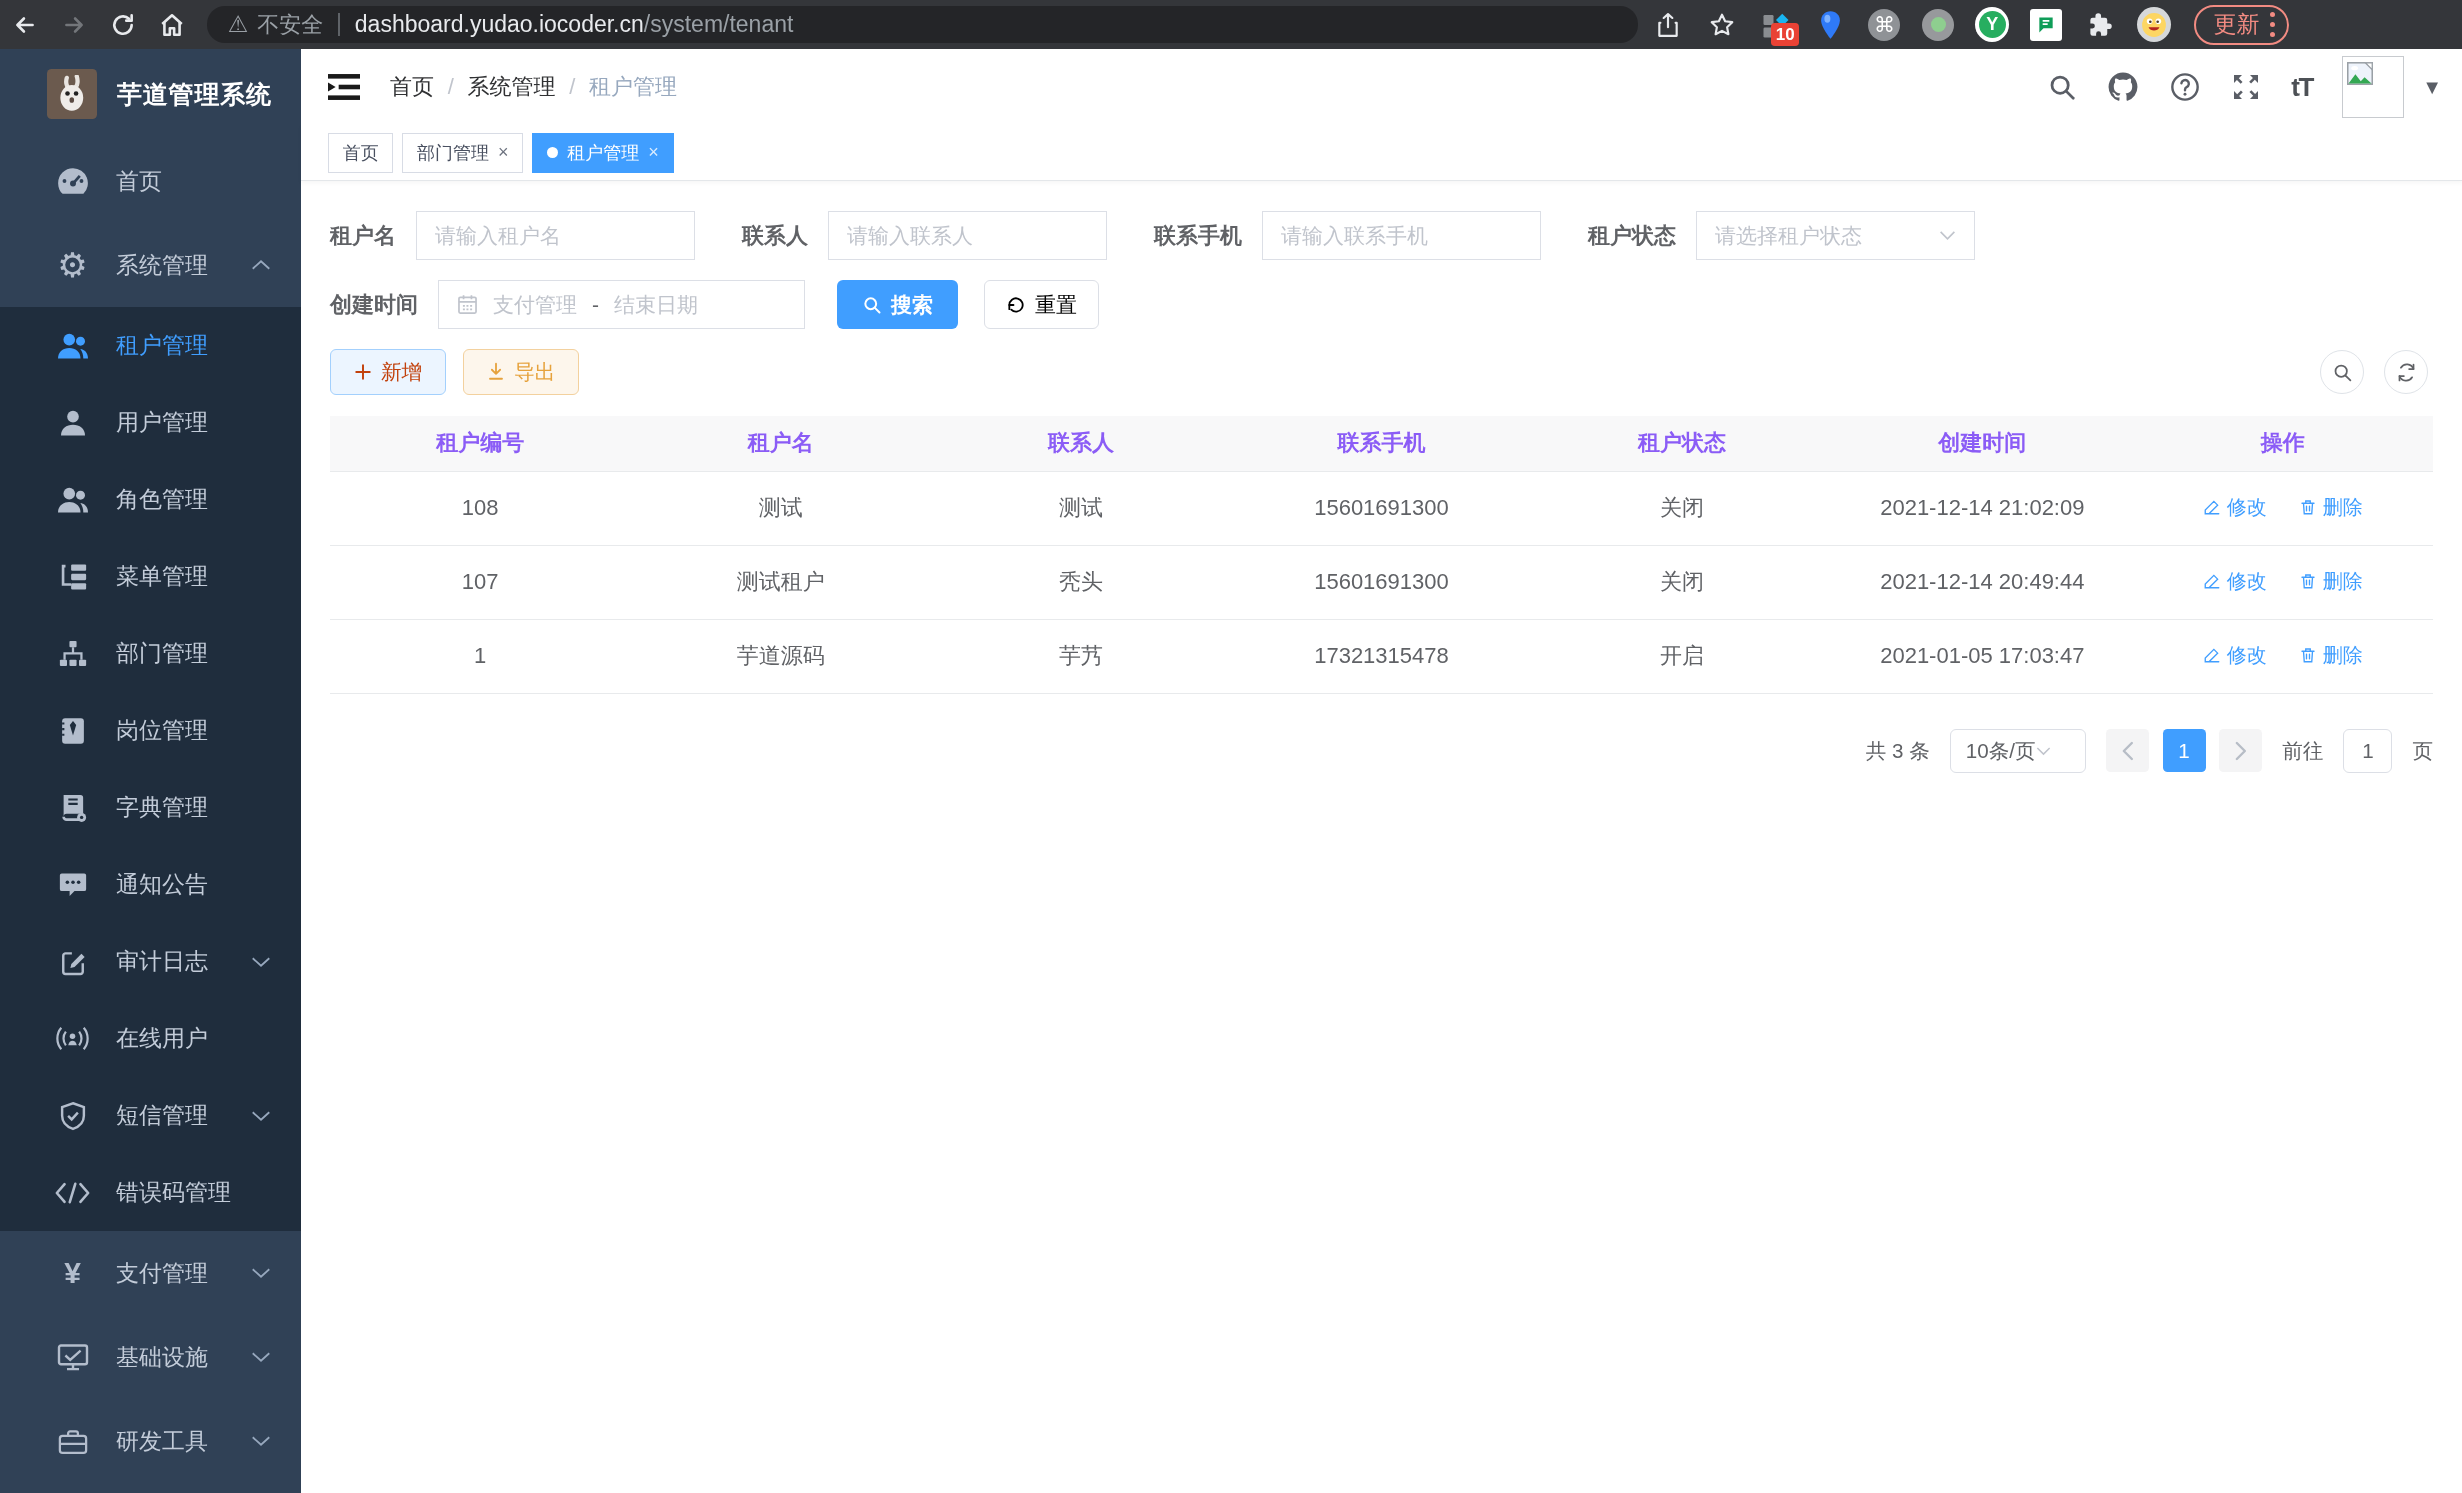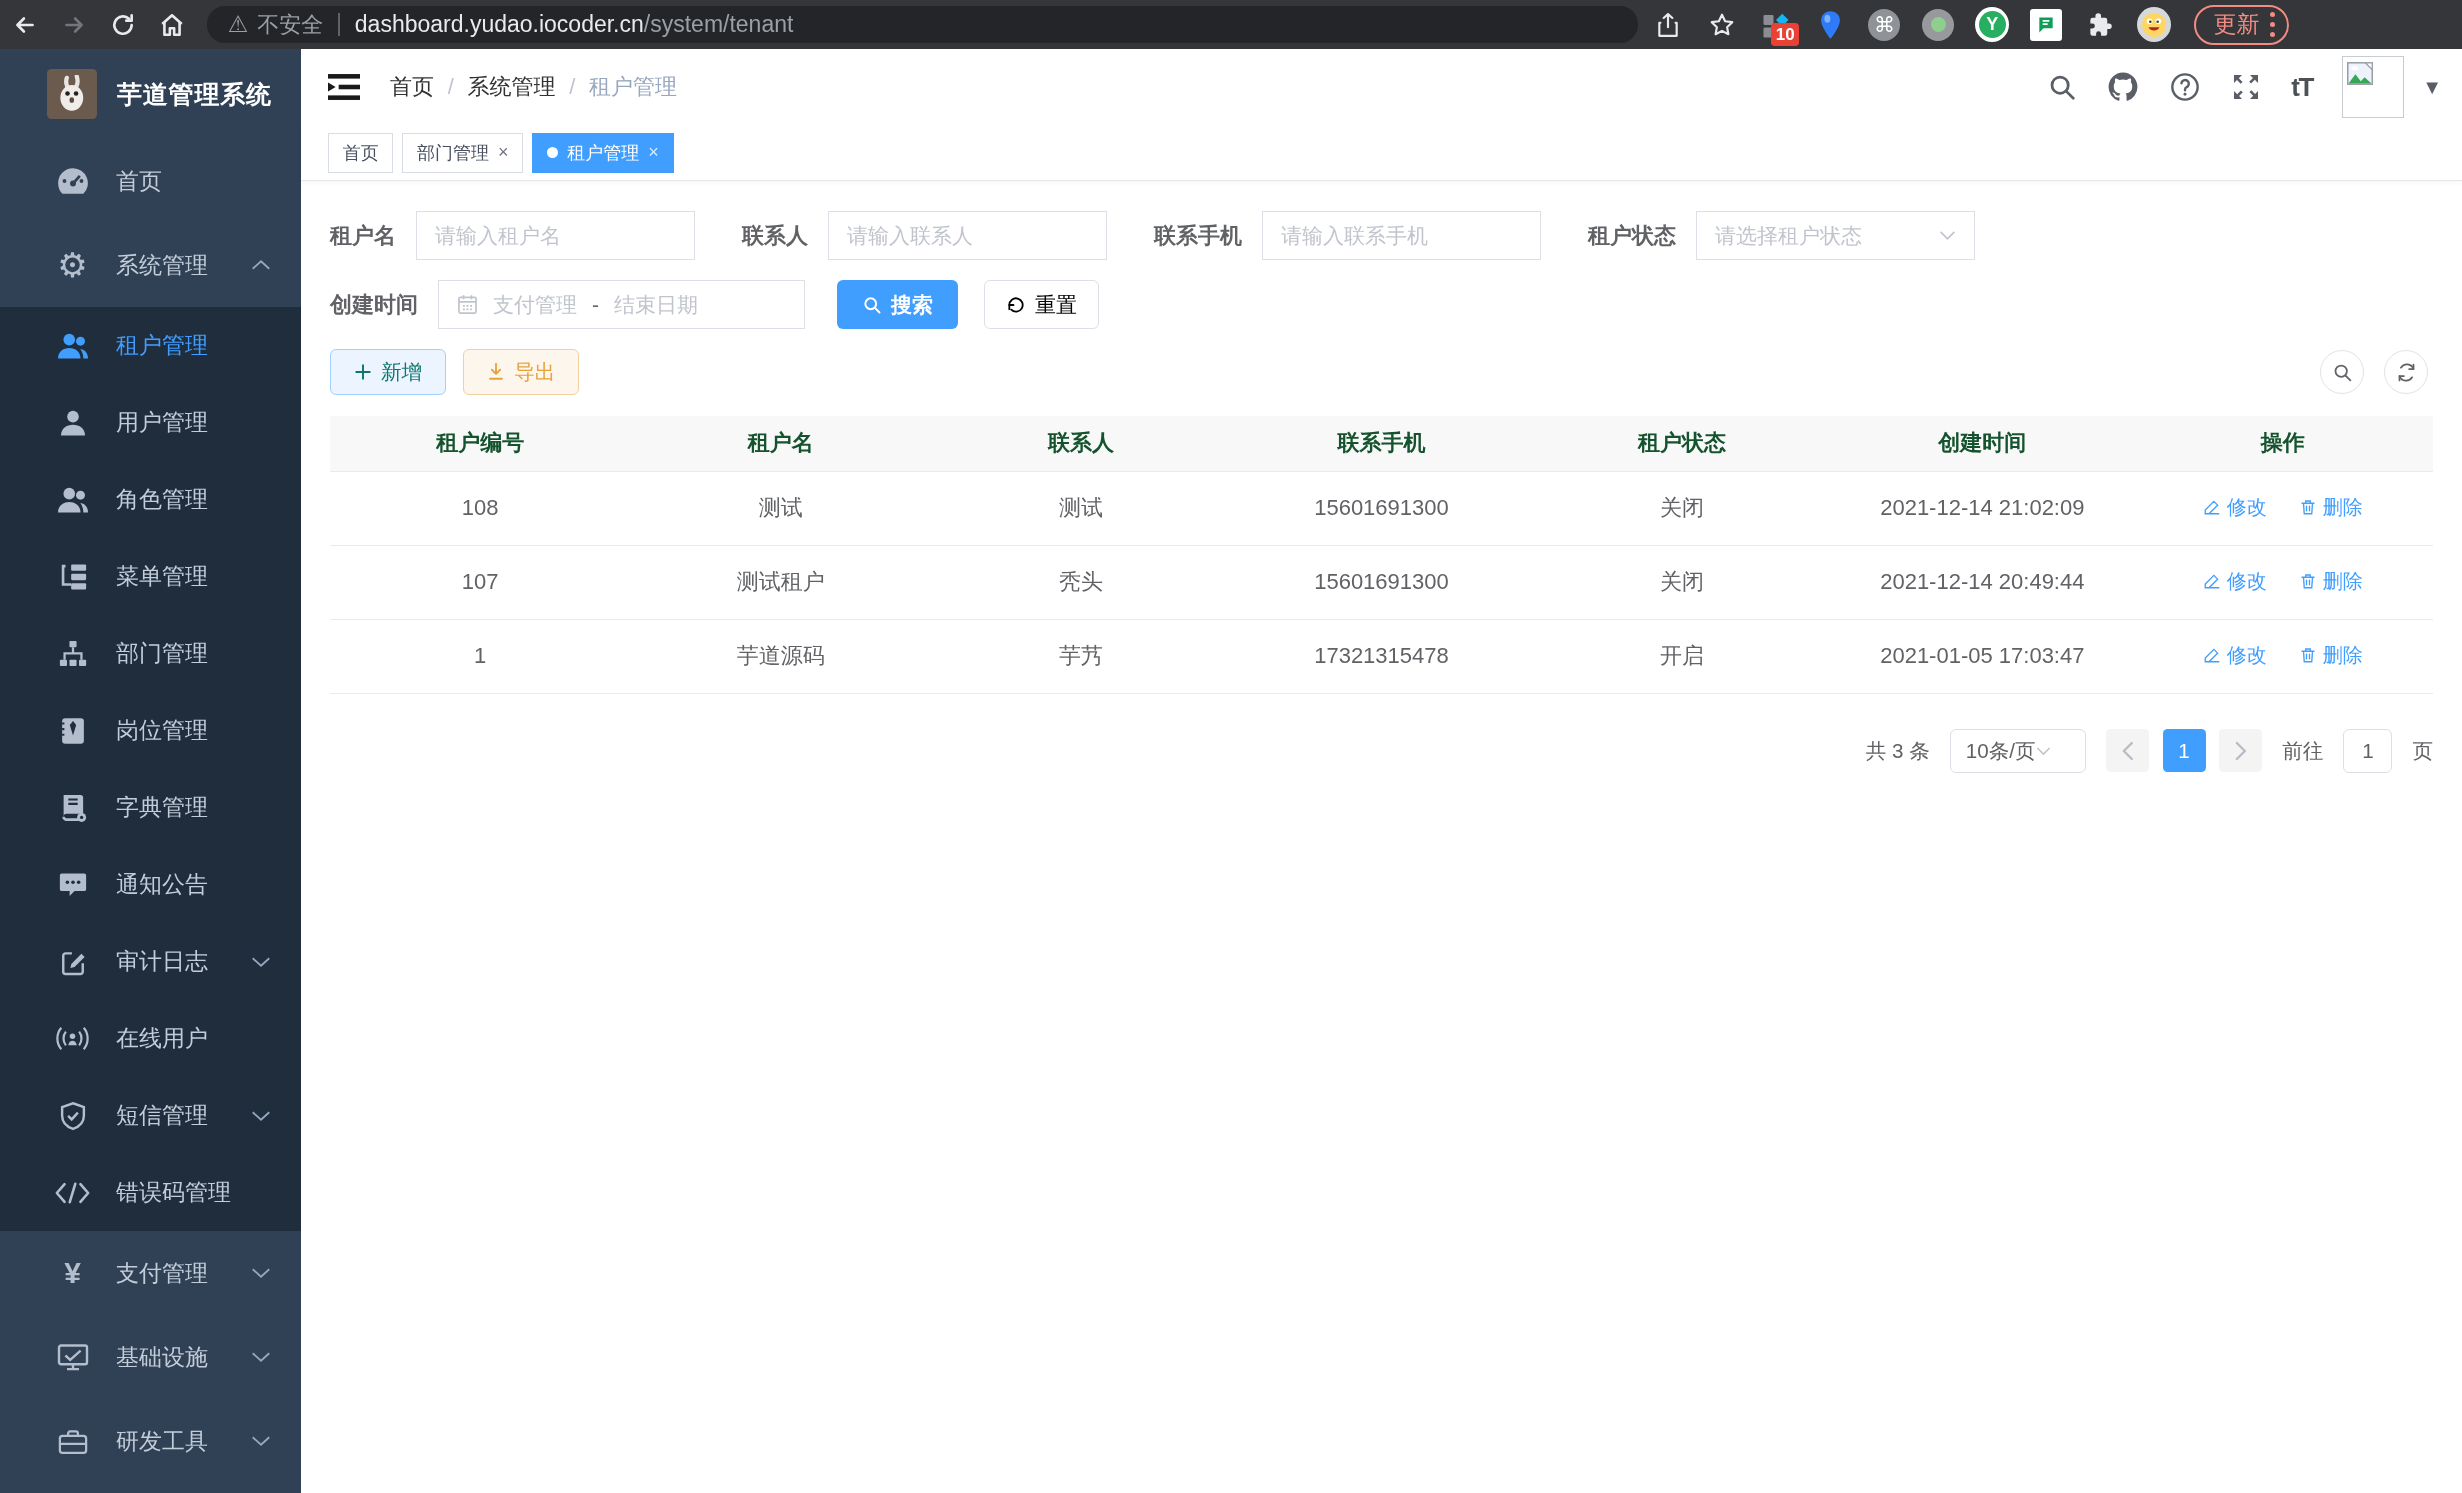--- a/index.html
+++ b/index.html
@@ -72,27 +72,27 @@
   .w-sel { width:279px; justify-content:space-between; cursor:pointer; }
   .ph { color:#c0c4cc; font-size:21px; }
   .sel-chevron { color:#c0c4cc; }
   .daterange { width:367px; gap:15px; margin-right:32px; }
   .dr-sep { color:#606266; font-size:21px; }
   .cal-ico { color:#c0c4cc; }
   .btn { height:49px; border-radius:6px; font-size:21px; display:inline-flex; align-items:center; justify-content:center; gap:9px; cursor:pointer; border:1.5px solid transparent; }
   .btn-primary { background:#409eff; color:#fff; padding:0 24px;font-weight:bold; }
   .btn-plain { background:#fff; color:#000000; border-color:#dcdfe6; padding:0 21px; }
   .toolbar { display:flex; align-items:center; margin:10.7px 0 21px; position:relative; }
-  .btn-add { background:#ecf5ff; color:#0f766e; border-color:#a3d0fd; padding:0 23px; height:46px; font-size:20.6px; }
+  .btn-add { background:#ecf5ff; color:#c2410c; border-color:#a3d0fd; padding:0 23px; height:46px; font-size:20.6px; }
   .btn-export { background:#fdf6ec; color:#e6a23c; border-color:#f3d19e; padding:0 23px; height:46px; font-size:20.6px; margin-left:17px; }
   .tb-right { position:absolute; right:4.6px; display:flex; gap:20px; }
   .circle-btn { width:44px; height:44px; border-radius:50%; border:1.5px solid #dfe3e8; display:flex; align-items:center; justify-content:center; color:#606266; cursor:pointer; background:#fff; }
 
   table.grid { width:100%; border-collapse:collapse; table-layout:fixed; }
-  .grid th { background:#f8f8f9; height:55px; font-size:22px; color:#14532d; font-weight:bold; border-bottom:1.5px solid #e8eaec; }
+  .grid th { background:#f8f8f9; height:55px; font-size:22px; color:#8b5cf6; font-weight:bold; border-bottom:1.5px solid #e8eaec; }
   .grid td { height:74px; text-align:center; font-size:22px; color:#606266; border-bottom:1.5px solid #e8eaec; background:#fff; }
   .op-link { color:#409eff; font-size:20px; display:inline-flex; align-items:center; gap:6px; cursor:pointer; }
   .op-link + .op-link { margin-left:26px; }
 
   .pagination { display:flex; align-items:center; justify-content:flex-end; margin-top:35px; gap:20px; font-size:20.6px; color:#606266; }
   .psize { width:136px; height:44px; border:1.5px solid #dcdfe6; border-radius:6px; display:flex; align-items:center; padding:0 15px; cursor:pointer; color:#606266; }
   .pg-btn { width:43px; height:43px; border-radius:4.6px; background:#f4f4f5; display:flex; align-items:center; justify-content:center; color:#b7bdc6; cursor:pointer; }
   .pg-num { width:43px; height:43px; border-radius:4.6px; background:#409eff; color:#fff; display:flex; align-items:center; justify-content:center; font-size:20.6px; cursor:pointer; }
   .goto-input { width:49px; height:44px; border:1.5px solid #dcdfe6; border-radius:6px; text-align:center; font-size:20.6px; color:#606266; outline:none; font-family:inherit; }
   .pg-group { display:flex; align-items:center; gap:13.7px; }

